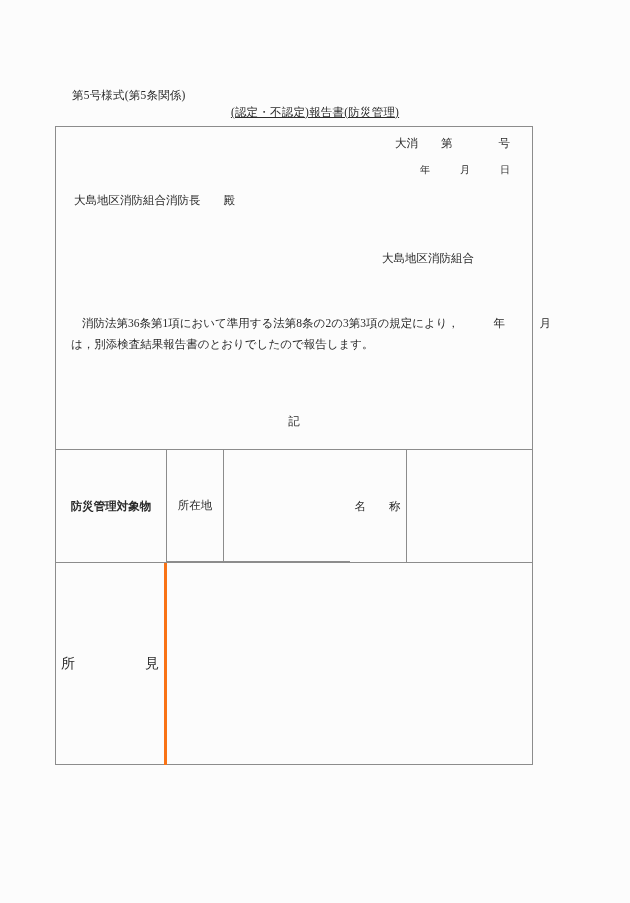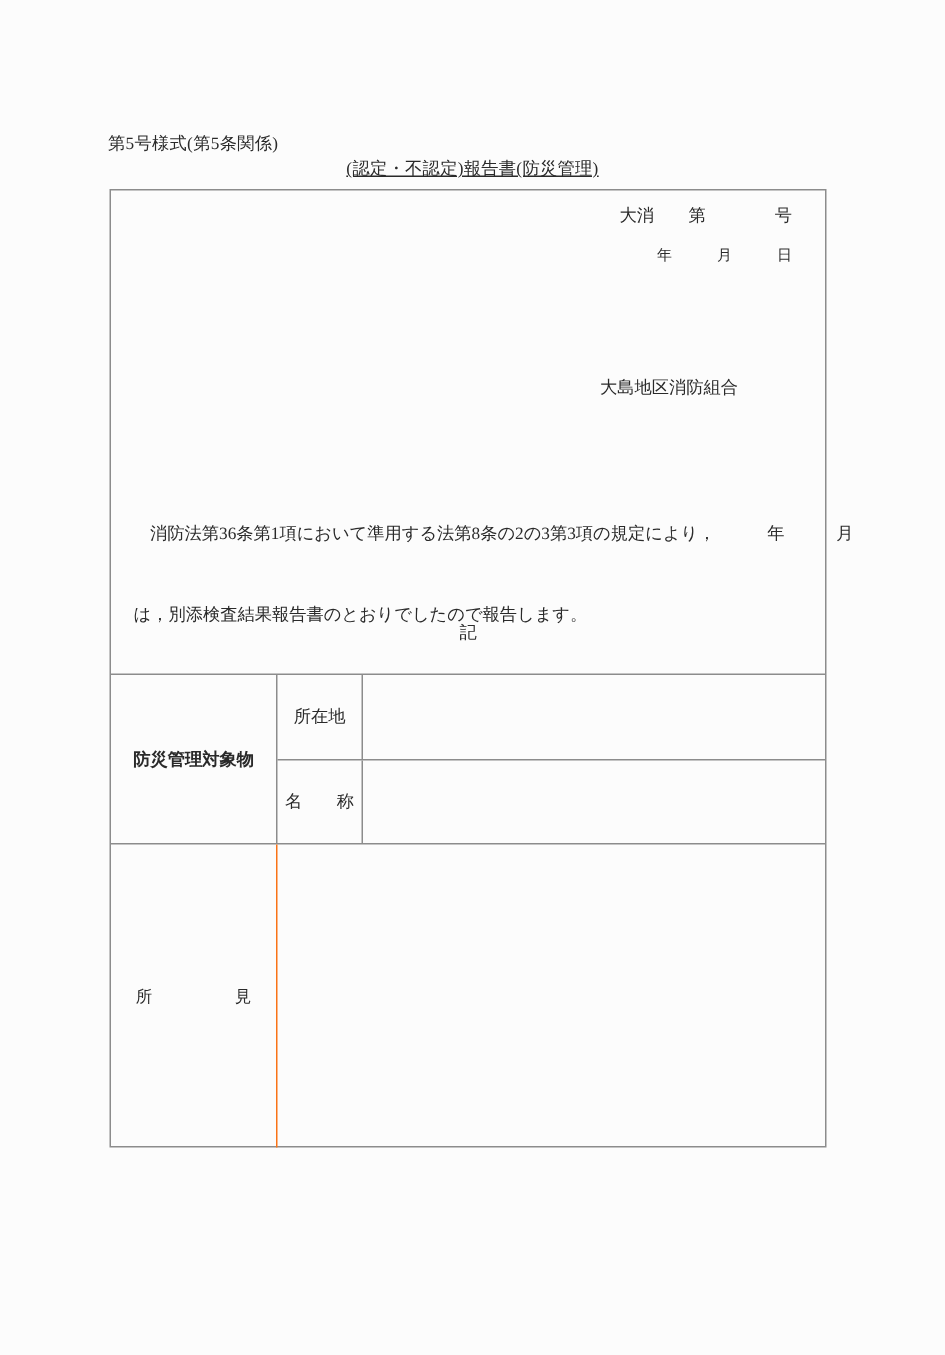--- a/index.html
+++ b/index.html
@@ -39,21 +39,21 @@
     text-align: center;
     font-size: 11.5px;
     letter-spacing: 0.2px;
     white-space: pre;
     text-decoration: underline;
   }
 
   
   .frame {
     position: absolute;
-    left: 73px;
+    left: 55px;
     top: 126px;
     width: 478px;
     height: 639px;
     border: 1px solid #8c8c8c;
     box-sizing: border-box;
   }
 
   
   .upper {
     position: absolute;
@@ -96,21 +96,20 @@
     position: absolute;
     left: 15px;
     right: 12px;
     top: 186px;
     font-size: 11.5px;
     line-height: 21px;
   }
   .body-text .ln {
     white-space: pre;
     display: block;
-    margin-top: 33px;
   }
   .body-text .ln.l1 { text-indent: 11px; }
   .body-text .ln.l2 { text-indent: 23px; }
   .body-text .ln.l3 { text-indent: 0; }
 
   .ki {
     position: absolute;
     left: 0;
     right: 0;
     top: 287px;
@@ -137,21 +136,21 @@
     align-items: center;
     justify-content: center;
     font-size: 11.5px;
     box-sizing: border-box;
     white-space: pre;
     font-weight: bold;
   }
   .target-rows {
     flex: 1 1 auto;
     display: flex;
-    flex-direction: column;
+    flex-direction: row;
   }
   .t-row {
     flex: 1 1 0;
     display: flex;
     box-sizing: border-box;
     border-bottom: 1px solid #8c8c8c;
   }
   .t-row:last-child { border-bottom: none; }
   .t-label {
     width: 57px;
@@ -175,25 +174,25 @@
     left: 0;
     top: 436px;
     width: 100%;
     height: 202px;
     display: flex;
     box-sizing: border-box;
   }
   .findings-head {
     width: 111px;
     flex: 0 0 111px;
-    border-right: 1px solid #f97316;
+    border-right: 3px solid #f97316;
     display: flex;
     align-items: center;
     justify-content: center;
-    font-size: 11px;
+    font-size: 14px;
     box-sizing: border-box;
     white-space: pre;
   }
   .findings-value {
     flex: 1 1 auto;
     box-sizing: border-box;
   }
 </style>
 </head>
 <body>
@@ -205,20 +204,21 @@
   <div class="doc-title">(認定・不認定)報告書(防災管理)</div>
 
   <div class="frame">
 
     <div class="upper">
 
       <div class="doc-number">大消　　第　　　　号</div>
 
       <div class="doc-date">年　　　月　　　日</div>
 
+      <div class="addressee">大島地区消防組合消防長　　殿</div>
 
       <div class="issuer">大島地区消防組合</div>
 
       <div class="body-text">
         <span class="ln l1">消防法第36条第1項において準用する法第8条の2の3第3項の規定により，　　　年　　　月</span>
         <span class="ln l3">は，別添検査結果報告書のとおりでしたので報告します。</span>
       </div>
 
       <div class="ki">記</div>
     </div>

